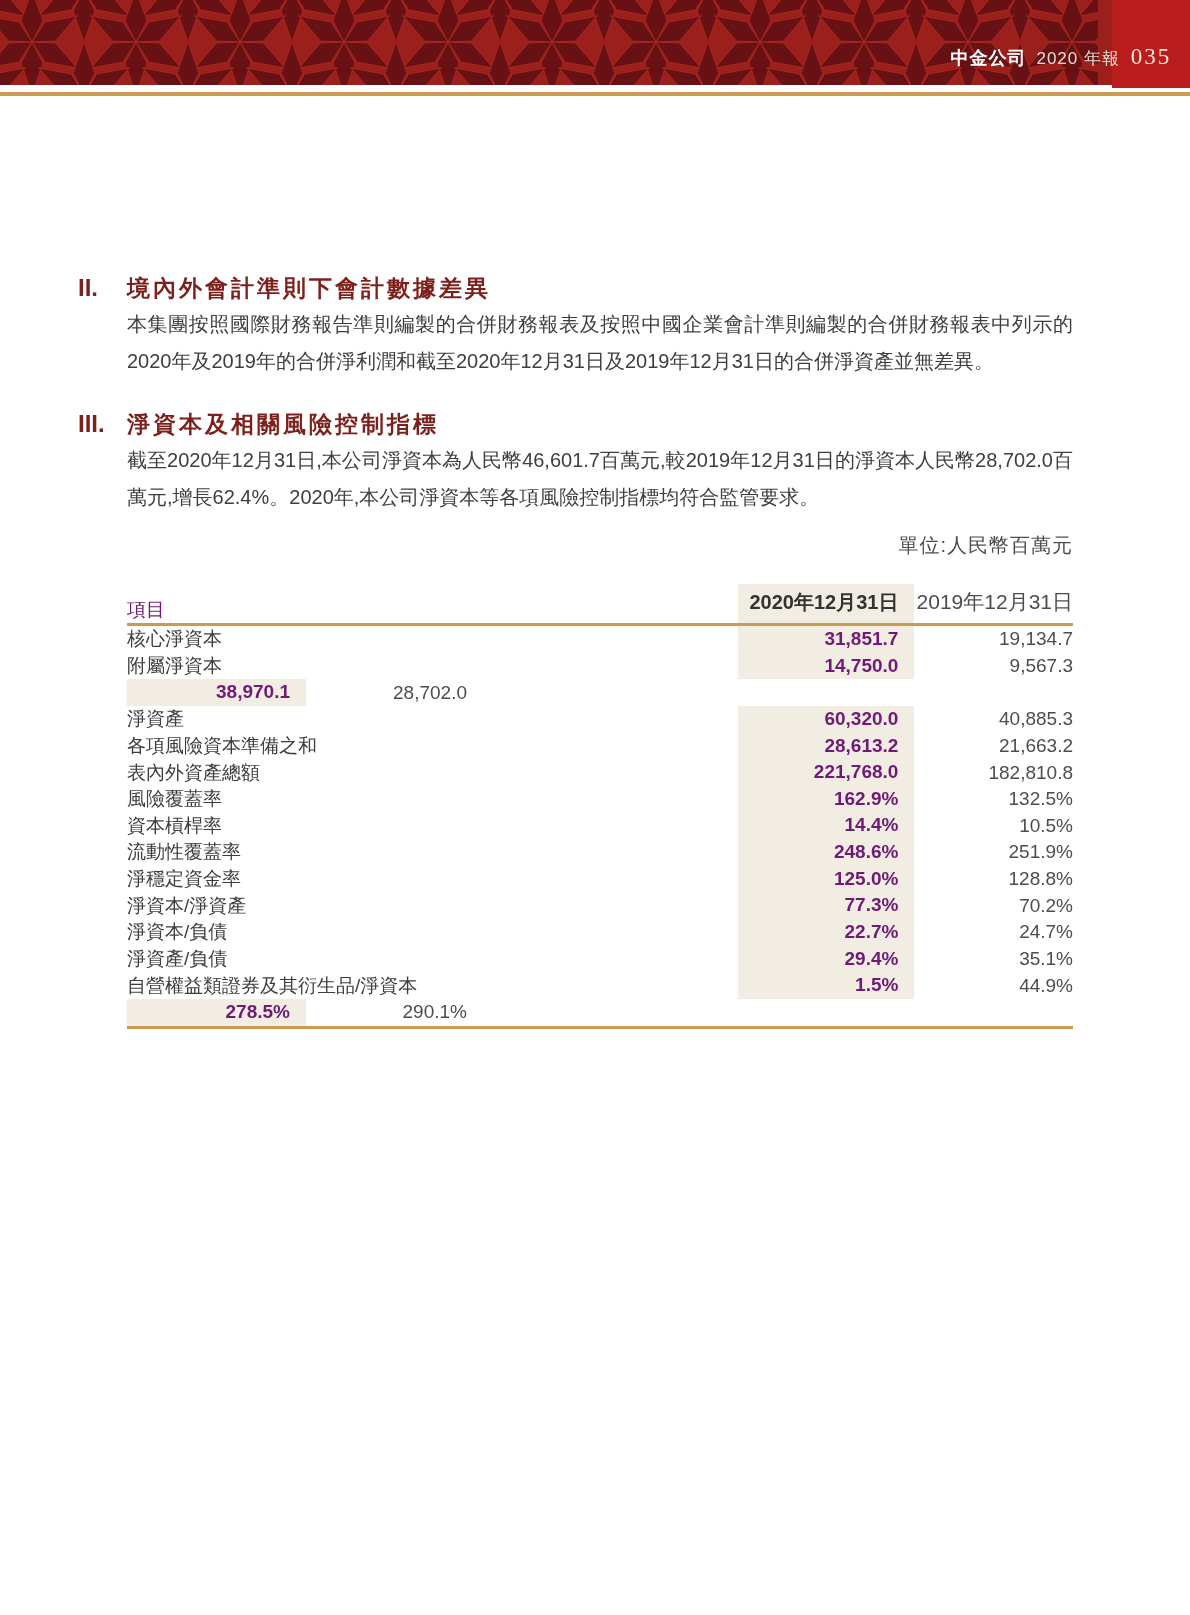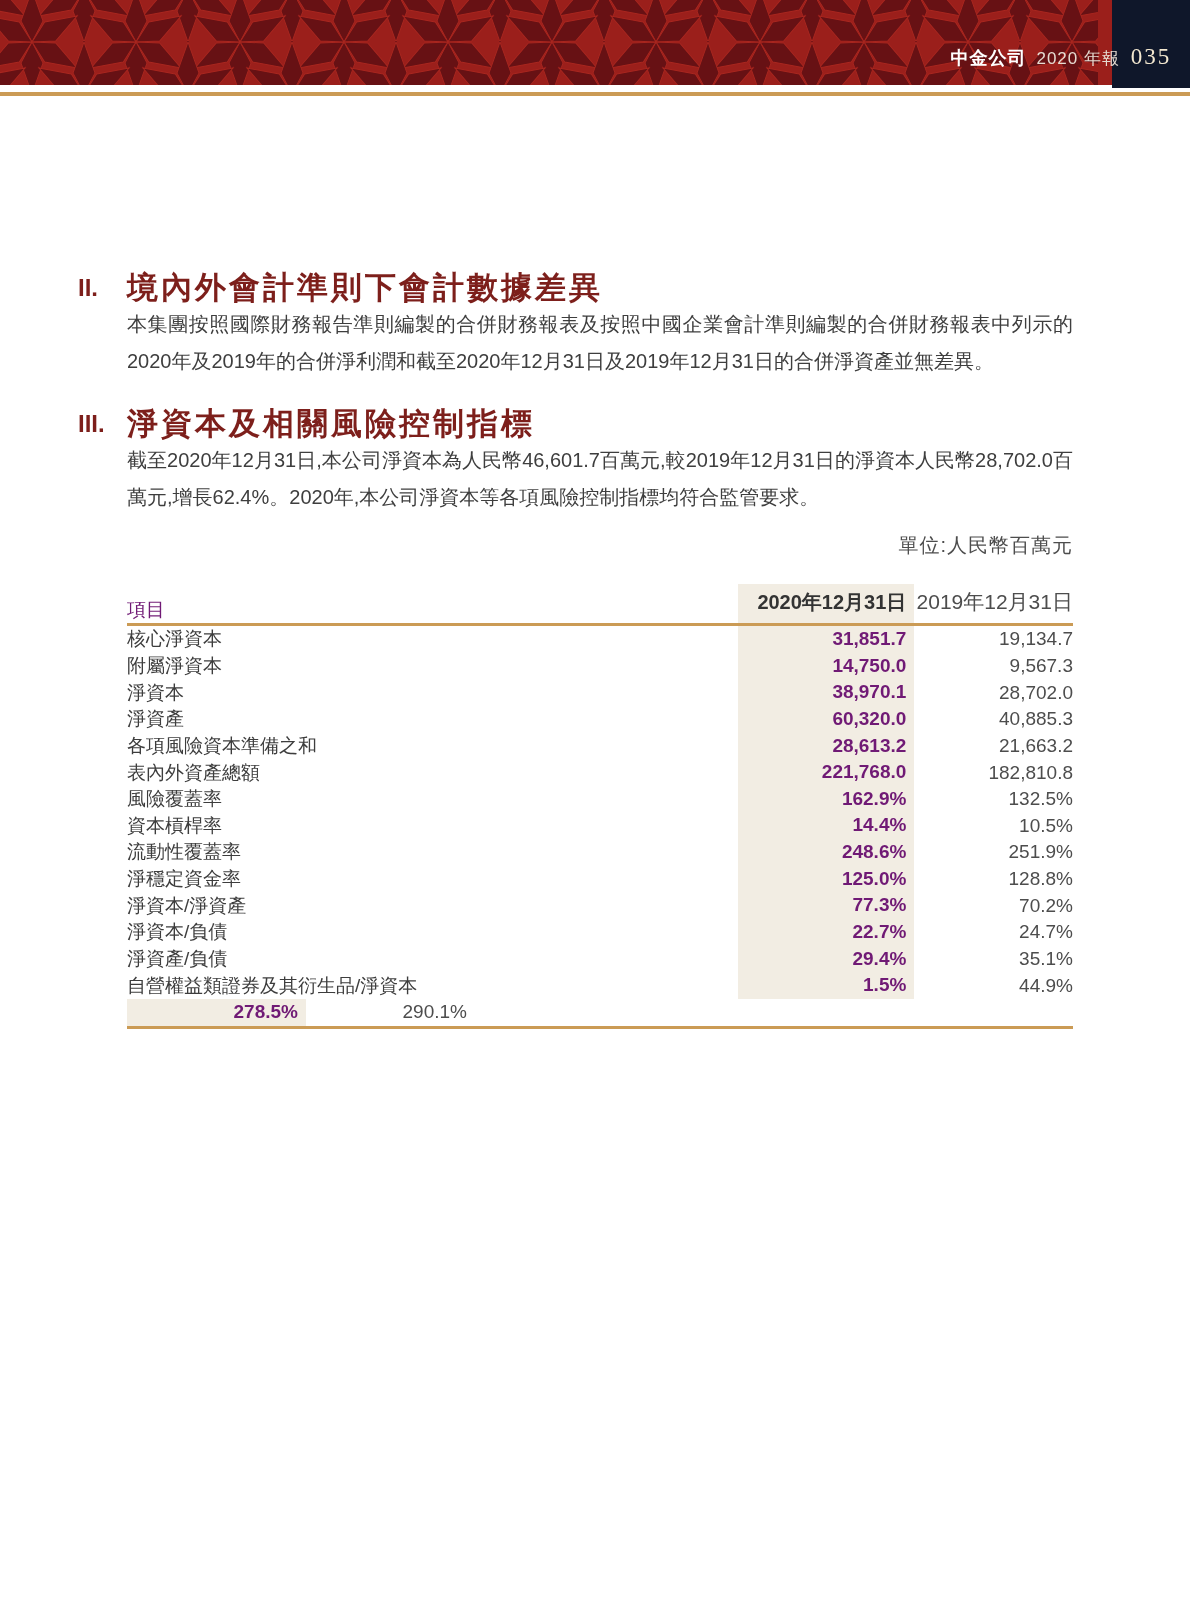--- a/index.html
+++ b/index.html
@@ -23,21 +23,21 @@
   .banner-text {
     position: absolute; right: 38px; bottom: 15px;
     white-space: nowrap; z-index: 2;
   }
   .brand { color: #ffffff; font-weight: 700; font-size: 18px; letter-spacing: 1px; }
   .edition { color: #e6dcd2; font-weight: 400; font-size: 17px; margin-left: 10px; letter-spacing: 1px; }
 
   .page-box {
     position: absolute; top: 0; left: 1112px;
     width: 78px; height: 88px;
-    background: #0f172a;
+    background: #b91c1c;
     display: flex; align-items: center; justify-content: center;
     padding-top: 26px;
   }
   .page-num {
     font-family: "Liberation Serif", "DejaVu Serif", serif;
     font-size: 23px; color: #f3e8d0; letter-spacing: 2px;
   }
 
   .gold-rule {
     position: absolute; top: 92px; left: 0;
@@ -49,21 +49,21 @@
   .content {
     position: absolute; top: 0; left: 127px; right: 117px;
   }
 
   .section { position: relative; }
   .sec-number {
     position: absolute; left: -49px; top: 0;
     color: #7d1f1b; font-weight: 700; font-size: 24px; line-height: 36px;
   }
   .sec-title {
-    color: #7d1f1b; font-weight: 700; font-size: 31px; line-height: 36px;
+    color: #7d1f1b; font-weight: 700; font-size: 23px; line-height: 36px;
     letter-spacing: 3px;
   }
   #sec2 { margin-top: 270px; }
   #sec3 { margin-top: 26px; }
 
   .para {
     font-size: 20px; line-height: 37px; color: #3e3e3e;
     text-align: justify;
   }
 
@@ -79,21 +79,21 @@
   .t-head {
     display: flex; align-items: flex-end;
     height: 39px;
     border-bottom: 3px solid #cb9b55;
   }
   .t-row { display: flex; align-items: center; height: 26.65px; }
 
   .col-label { width: 620px; font-size: 19px; color: #3d3d3d; }
   .col-2020 {
     width: 179px; background: #f2ede3;
-    text-align: right; padding-right: 8px;
+    text-align: right; padding-right: 16px;
     font-size: 19px;
   }
   .col-2019 { width: 161px; text-align: right; font-size: 19px; }
 
   .t-head .col-label { color: #701a75; }
   .t-head .col-2020 {
     font-weight: 700; color: #333333; padding-bottom: 7px;
     height: 39px; display: flex; align-items: flex-end; justify-content: flex-end;
     font-size: 20px;
   }
@@ -205,21 +205,20 @@
         <div class="col-label">核心淨資本</div>
         <div class="col-2020">31,851.7</div>
         <div class="col-2019">19,134.7</div>
       </div>
         <div class="t-row">
         <div class="col-label">附屬淨資本</div>
         <div class="col-2020">14,750.0</div>
         <div class="col-2019">9,567.3</div>
       </div>
         <div class="t-row">
-        <div class="col-label">淨資本</div>
         <div class="col-2020">38,970.1</div>
         <div class="col-2019">28,702.0</div>
       </div>
         <div class="t-row">
         <div class="col-label">淨資產</div>
         <div class="col-2020">60,320.0</div>
         <div class="col-2019">40,885.3</div>
       </div>
         <div class="t-row">
         <div class="col-label">各項風險資本準備之和</div>

